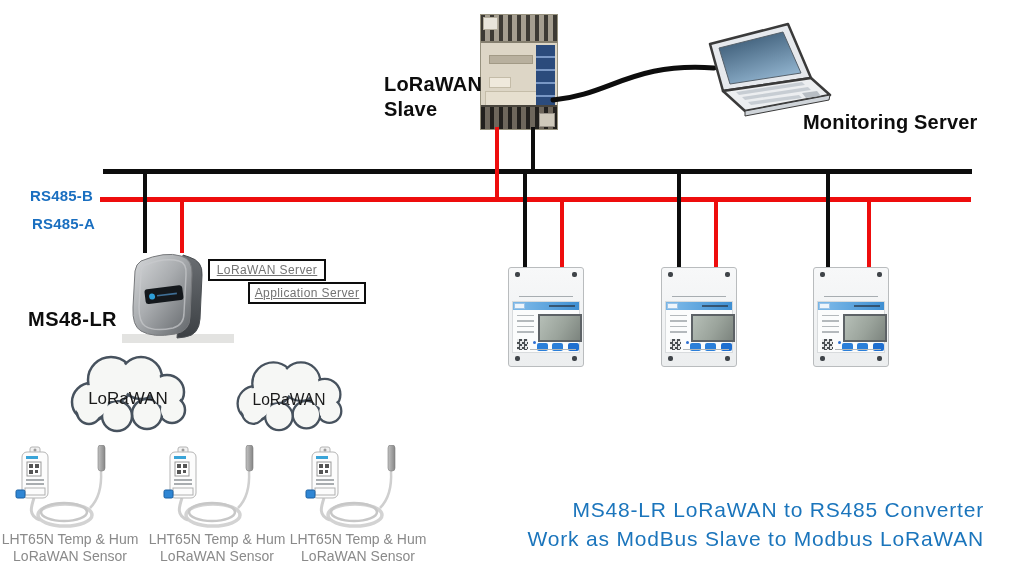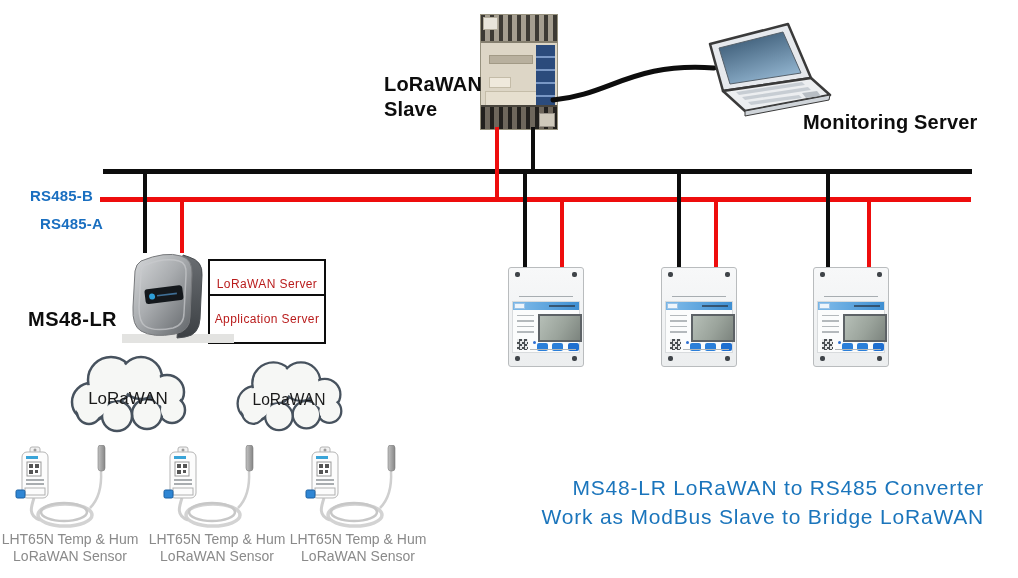--- a/index.html
+++ b/index.html
@@ -9,23 +9,23 @@
   
   .hline,.vline{position:absolute;}
   .lnblack{background:#0d0d0d;}
   .lnred{background:#ee0d0d;}
 
   
   .bus-label{position:absolute;font-size:15px;font-weight:700;color:#1a6fc0;letter-spacing:.2px;margin-top:24px;}
   .bold-label{position:absolute;font-size:20px;font-weight:700;color:#0d0d0d;line-height:25px;letter-spacing:.2px;}
   .converter-name{position:absolute;font-size:20px;font-weight:700;color:#0d0d0d;letter-spacing:.5px;text-align:right;}
   .role-box{position:absolute;left:208px;width:114px;border:2px solid #0d0d0d;background:#fff;
-            text-align:center;font-size:12px;color:#b91c1c;padding:16px 0;letter-spacing:.4px;}
+            text-align:center;font-size:12px;color:#737373;padding:2px 0;letter-spacing:.4px;text-decoration:underline;}
   .sensor-label{position:absolute;width:150px;text-align:center;font-size:14px;color:#8a8a8a;line-height:17px;}
-  .caption{position:absolute;right:34px;top:473px;text-align:right;font-size:21px;
+  .caption{position:absolute;right:34px;top:495px;text-align:right;font-size:21px;
            color:#1b75bc;line-height:29px;letter-spacing:.8px;font-weight:400;}
 
   
   .plc{position:absolute;left:480px;top:14px;width:78px;height:116px;background:#ddd6c6;
        border:1px solid #97927f;box-sizing:border-box;}
   .plc-top{position:absolute;left:0;right:0;top:0;height:26px;
            background:repeating-linear-gradient(90deg,#3d3a34 0 4px,#a59e90 4px 9px);
            border-bottom:2px solid #857f6f;}
   .plc-corner{position:absolute;left:2px;top:2px;width:13px;height:11px;background:#e9e5db;border:1px solid #b4ae9e;}
   .plc-slot{position:absolute;left:8px;top:40px;width:42px;height:7px;background:#b8b09e;border:1px solid #a29a86;}
@@ -61,21 +61,21 @@
 </style>
 </head>
 <body>
 
 <div class="canvas">
 
   <div class="hline lnblack" style="left:103px;top:169px;width:869px;height:5px;z-index:1;"></div>
   <div class="hline lnred" style="left:100px;top:197px;width:871px;height:5px;z-index:1;"></div>
 
   <div class="bus-label" style="left:30px;top:163px;">RS485-B</div>
-  <div class="bus-label" style="left:40px;top:191px;">RS485-A</div>
+  <div class="bus-label" style="left:32px;top:191px;">RS485-A</div>
 
   <div class="vline lnred" style="left:495px;top:127px;width:4px;height:75px;z-index:2;"></div>
   <div class="vline lnblack" style="left:531px;top:127px;width:4px;height:47px;z-index:2;"></div>
 
   <div class="vline lnblack" style="left:143px;top:171px;width:4px;height:82px;z-index:2;"></div>
   <div class="vline lnred" style="left:180px;top:199px;width:4px;height:54px;z-index:2;"></div>
 
   <div class="vline lnblack" style="left:523px;top:171px;width:4px;height:98px;z-index:2;"></div>
   <div class="vline lnred" style="left:560px;top:199px;width:4px;height:70px;z-index:2;"></div>
   <div class="vline lnblack" style="left:677px;top:171px;width:4px;height:98px;z-index:2;"></div>
@@ -140,21 +140,21 @@
     <path d="M18,16 Q38,8 52,12 Q60,14 59,26 L57,64 Q57,76 46,79 Q27,83 18,77 Q12,73 12,58 L14,24 Q14,18 18,16 Z" fill="none" stroke="#c9cbcd" stroke-width="1.5" opacity=".7"></path>
     <g transform="rotate(-7 38 46)">
       <rect x="18" y="38" width="38" height="15" rx="3" fill="#14181c"></rect>
       <circle cx="25" cy="46" r="3" fill="#2e9fd8"></circle>
       <rect x="30" y="45" width="20" height="1.6" fill="#3f6f96"></rect>
     </g>
   </svg>
   <div class="converter-name" style="left:28px;top:308px;">MS48-LR</div>
 
   <div class="role-box" style="top:259px;">LoRaWAN Server</div>
-  <div class="role-box" style="top:294px;">Application Server</div>
+  <div class="role-box" style="top:282px;margin-left:40px;">Application Server</div>
 
   <div class="meter" style="left:508px;">
     <span class="m-screw" style="left:6px;top:4px;"></span>
       <span class="m-screw" style="right:6px;top:4px;"></span>
     <span class="m-screw" style="left:6px;bottom:5px;"></span>
       <span class="m-screw" style="right:6px;bottom:5px;"></span>
     <div class="m-topline"></div>
     <div class="m-face">
       <div class="m-stripe">
           <span class="m-logo"></span>
@@ -346,16 +346,16 @@
     <div>LHT65N Temp &amp; Hum</div>
     <div>LoRaWAN Sensor</div>
   </div>
   <div class="sensor-label" style="left:283px;top:531px;">
     <div>LHT65N Temp &amp; Hum</div>
     <div>LoRaWAN Sensor</div>
   </div>
 
   <div class="caption">
     <div>MS48-LR LoRaWAN to RS485 Converter</div>
-    <div>Work as ModBus Slave to Bridge LoRaWAN</div>
+    <div>Work as ModBus Slave to Modbus LoRaWAN</div>
   </div>
 
 </div>
 
 </body></html>

